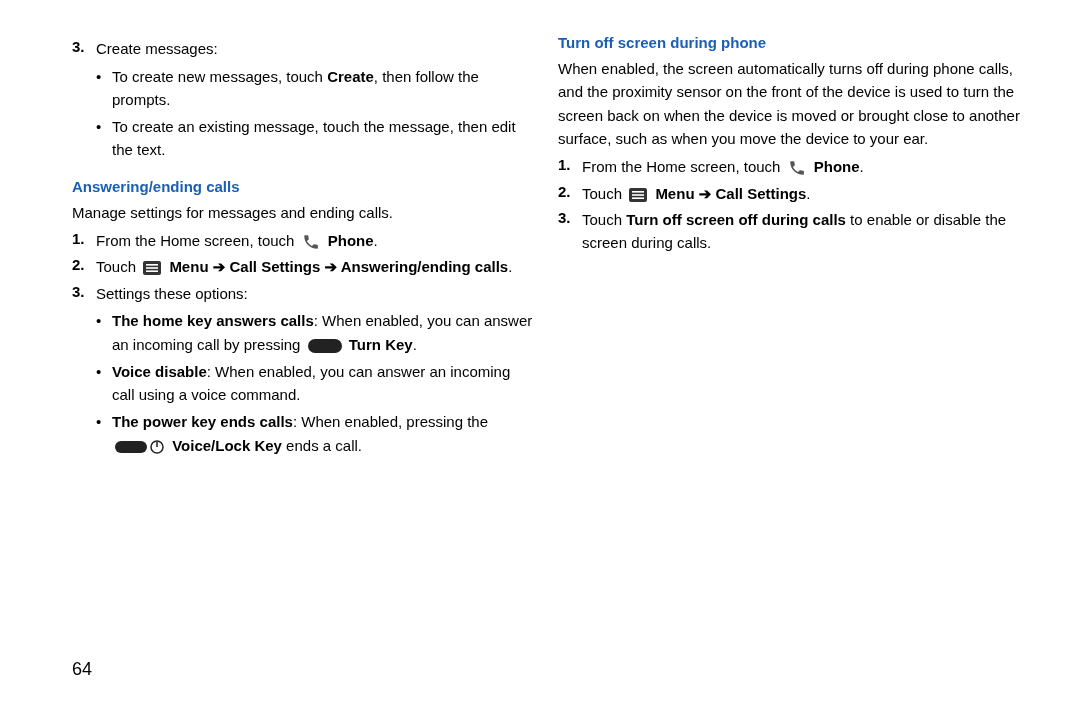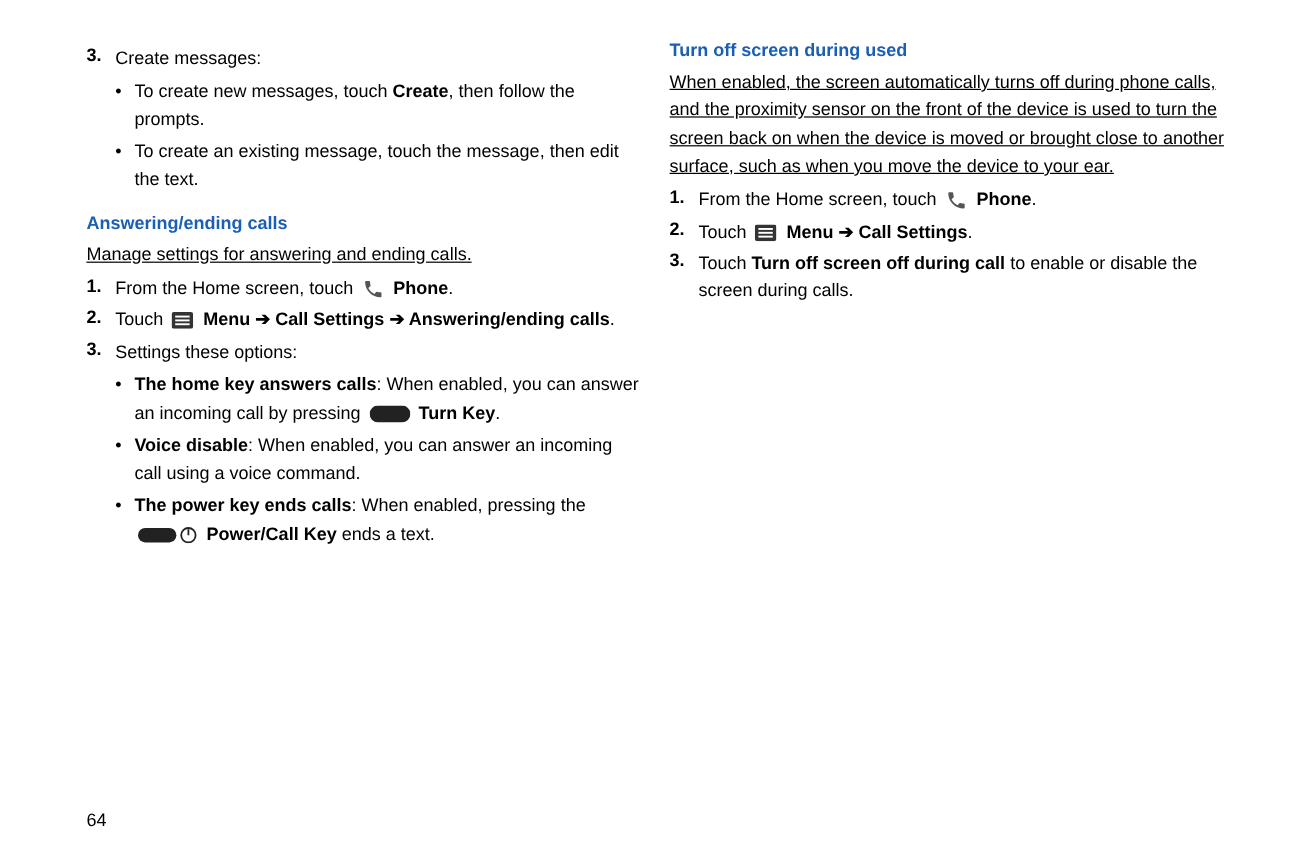--- a/index.html
+++ b/index.html
@@ -58,28 +58,27 @@
     margin: 4px 0;
     line-height: 1.55;
   }
   ul.bullets > li > .dot {
     min-width: 16px;
     flex-shrink: 0;
   }
   .para {
     line-height: 1.55;
     margin: 2px 0 6px 0;
-    text-decoration: underline;
   }
   .b { font-weight: bold; margin-top: 28px; }
   .pagenum {
     position: absolute;
     left: 72px;
-    bottom: 28px;
-    font-size: 15px;
+    bottom: 40px;
+    font-size: 18px;
   }
   .ico {
     display: inline-flex;
     vertical-align: middle;
     margin: 0 3px;
   }
   .ico svg { display: block; }
   .arrow::before { content: " \2794  "; font-weight: bold; }
   .sm-ico { margin-right: 4px; }
 </style>
@@ -105,21 +104,21 @@
             <li>
               <span class="dot">•</span>
               <span>To create an existing message, touch the message, then edit the text.</span>
             </li>
           </ul>
         </div>
       </li>
     </ol>
 
     <div class="heading">Answering/ending calls</div>
-    <div class="para">Manage settings for answering and ending calls.</div>
+    <div class="para">Manage settings for messages and ending calls.</div>
 
     <ol class="numlist">
       <li>
         <span class="num">1.</span>
         <div class="body">
           <span>From the Home screen, touch </span>
           <span class="ico sm-ico">
             <svg width="18" height="18" viewBox="0 0 24 24">
                 <path fill="#555" d="M6.6 10.8c1.4 2.8 3.8 5.2 6.6 6.6l2.2-2.2c.3-.3.7-.4 1.1-.3 1.2.4 2.4.6 3.7.6.6 0 1 .4 1 1V20c0 .6-.4 1-1 1C10.6 21 3 13.4 3 4c0-.6.4-1 1-1h3.5c.6 0 1 .4 1 1 0 1.3.2 2.5.6 3.7.1.4 0 .8-.3 1.1L6.6 10.8z"></path>
               </svg>
@@ -169,31 +168,31 @@
               <span class="dot">•</span>
               <span>
                 <span class="b">The power key ends calls</span><span>: When enabled, pressing the </span>
                 <span class="ico">
                   <svg width="50" height="14" viewBox="0 0 50 14">
                     <rect x="0" y="1" width="32" height="12" rx="6" fill="#222"></rect>
                     <circle cx="42" cy="7" r="6" fill="none" stroke="#222" stroke-width="1.5"></circle>
                     <line x1="42" y1="2" x2="42" y2="7" stroke="#222" stroke-width="1.5"></line>
                   </svg>
                 </span>
-                <span class="b">Power/Call Key</span><span> ends a text.</span>
+                <span class="b">Voice/Lock Key</span><span> ends a call.</span>
               </span>
             </li>
           </ul>
         </div>
       </li>
     </ol>
   </div>
 
   <div class="col col-right">
-    <div class="heading" style="margin-top:0">Turn off screen during used</div>
+    <div class="heading" style="margin-top:0">Turn off screen during phone</div>
     <div class="para">When enabled, the screen automatically turns off during phone calls, and the proximity sensor on the front of the device is used to turn the screen back on when the device is moved or brought close to another surface, such as when you move the device to your ear.</div>
 
     <ol class="numlist">
       <li>
         <span class="num">1.</span>
         <div class="body">
           <span>From the Home screen, touch </span>
           <span class="ico sm-ico">
             <svg width="18" height="18" viewBox="0 0 24 24">
                 <path fill="#555" d="M6.6 10.8c1.4 2.8 3.8 5.2 6.6 6.6l2.2-2.2c.3-.3.7-.4 1.1-.3 1.2.4 2.4.6 3.7.6.6 0 1 .4 1 1V20c0 .6-.4 1-1 1C10.6 21 3 13.4 3 4c0-.6.4-1 1-1h3.5c.6 0 1 .4 1 1 0 1.3.2 2.5.6 3.7.1.4 0 .8-.3 1.1L6.6 10.8z"></path>
@@ -213,21 +212,21 @@
                 <rect x="3" y="6.2" width="12" height="1.6" fill="#fff"></rect>
                 <rect x="3" y="9.4" width="12" height="1.6" fill="#fff"></rect>
               </svg>
           </span>
           <span class="b">Menu</span><span class="b arrow"></span><span class="b">Call Settings</span><span>.</span>
         </div>
       </li>
       <li>
         <span class="num">3.</span>
         <div class="body">
-          <span>Touch </span><span class="b">Turn off screen off during call</span><span> to enable or disable the screen during calls.</span>
+          <span>Touch </span><span class="b">Turn off screen off during calls</span><span> to enable or disable the screen during calls.</span>
         </div>
       </li>
     </ol>
   </div>
 
 </div>
 
 <div class="pagenum">64</div>
 
 </body></html>

